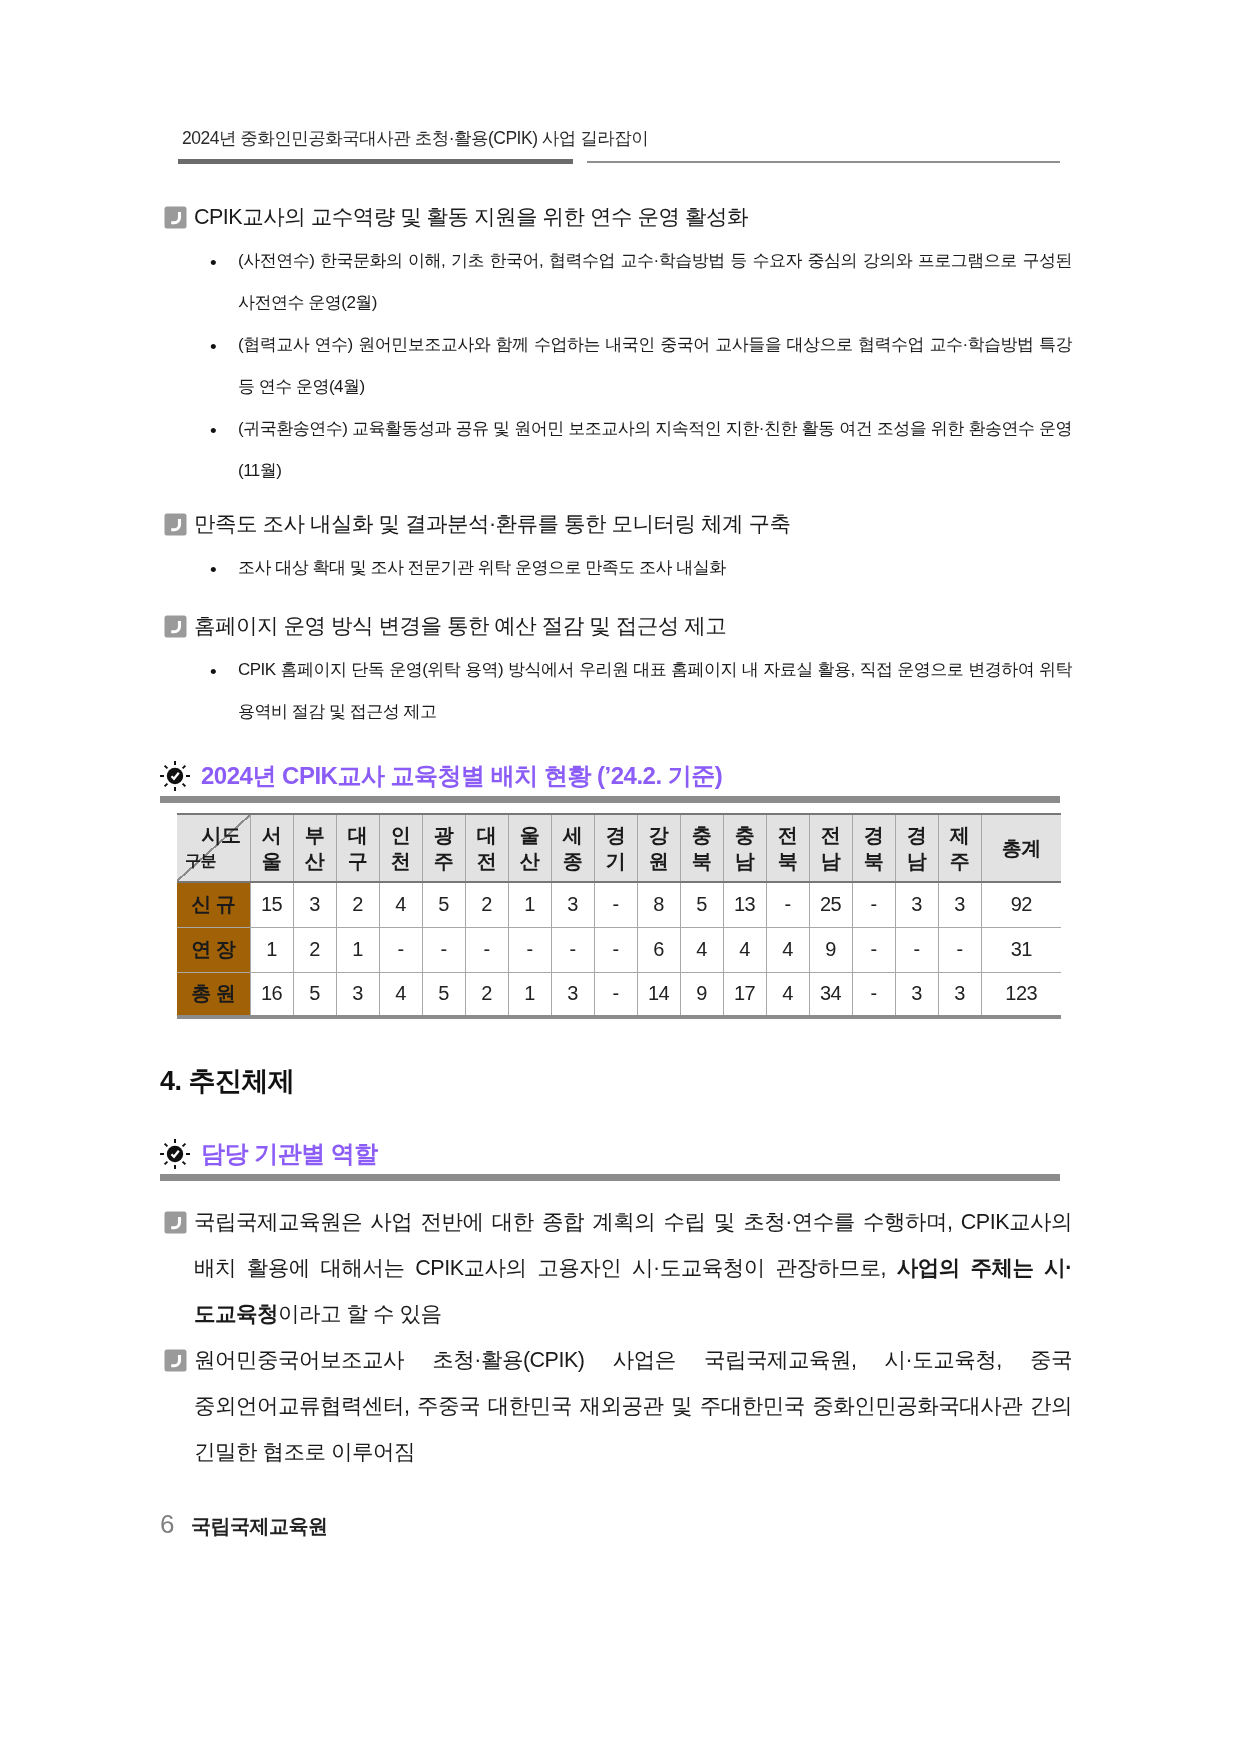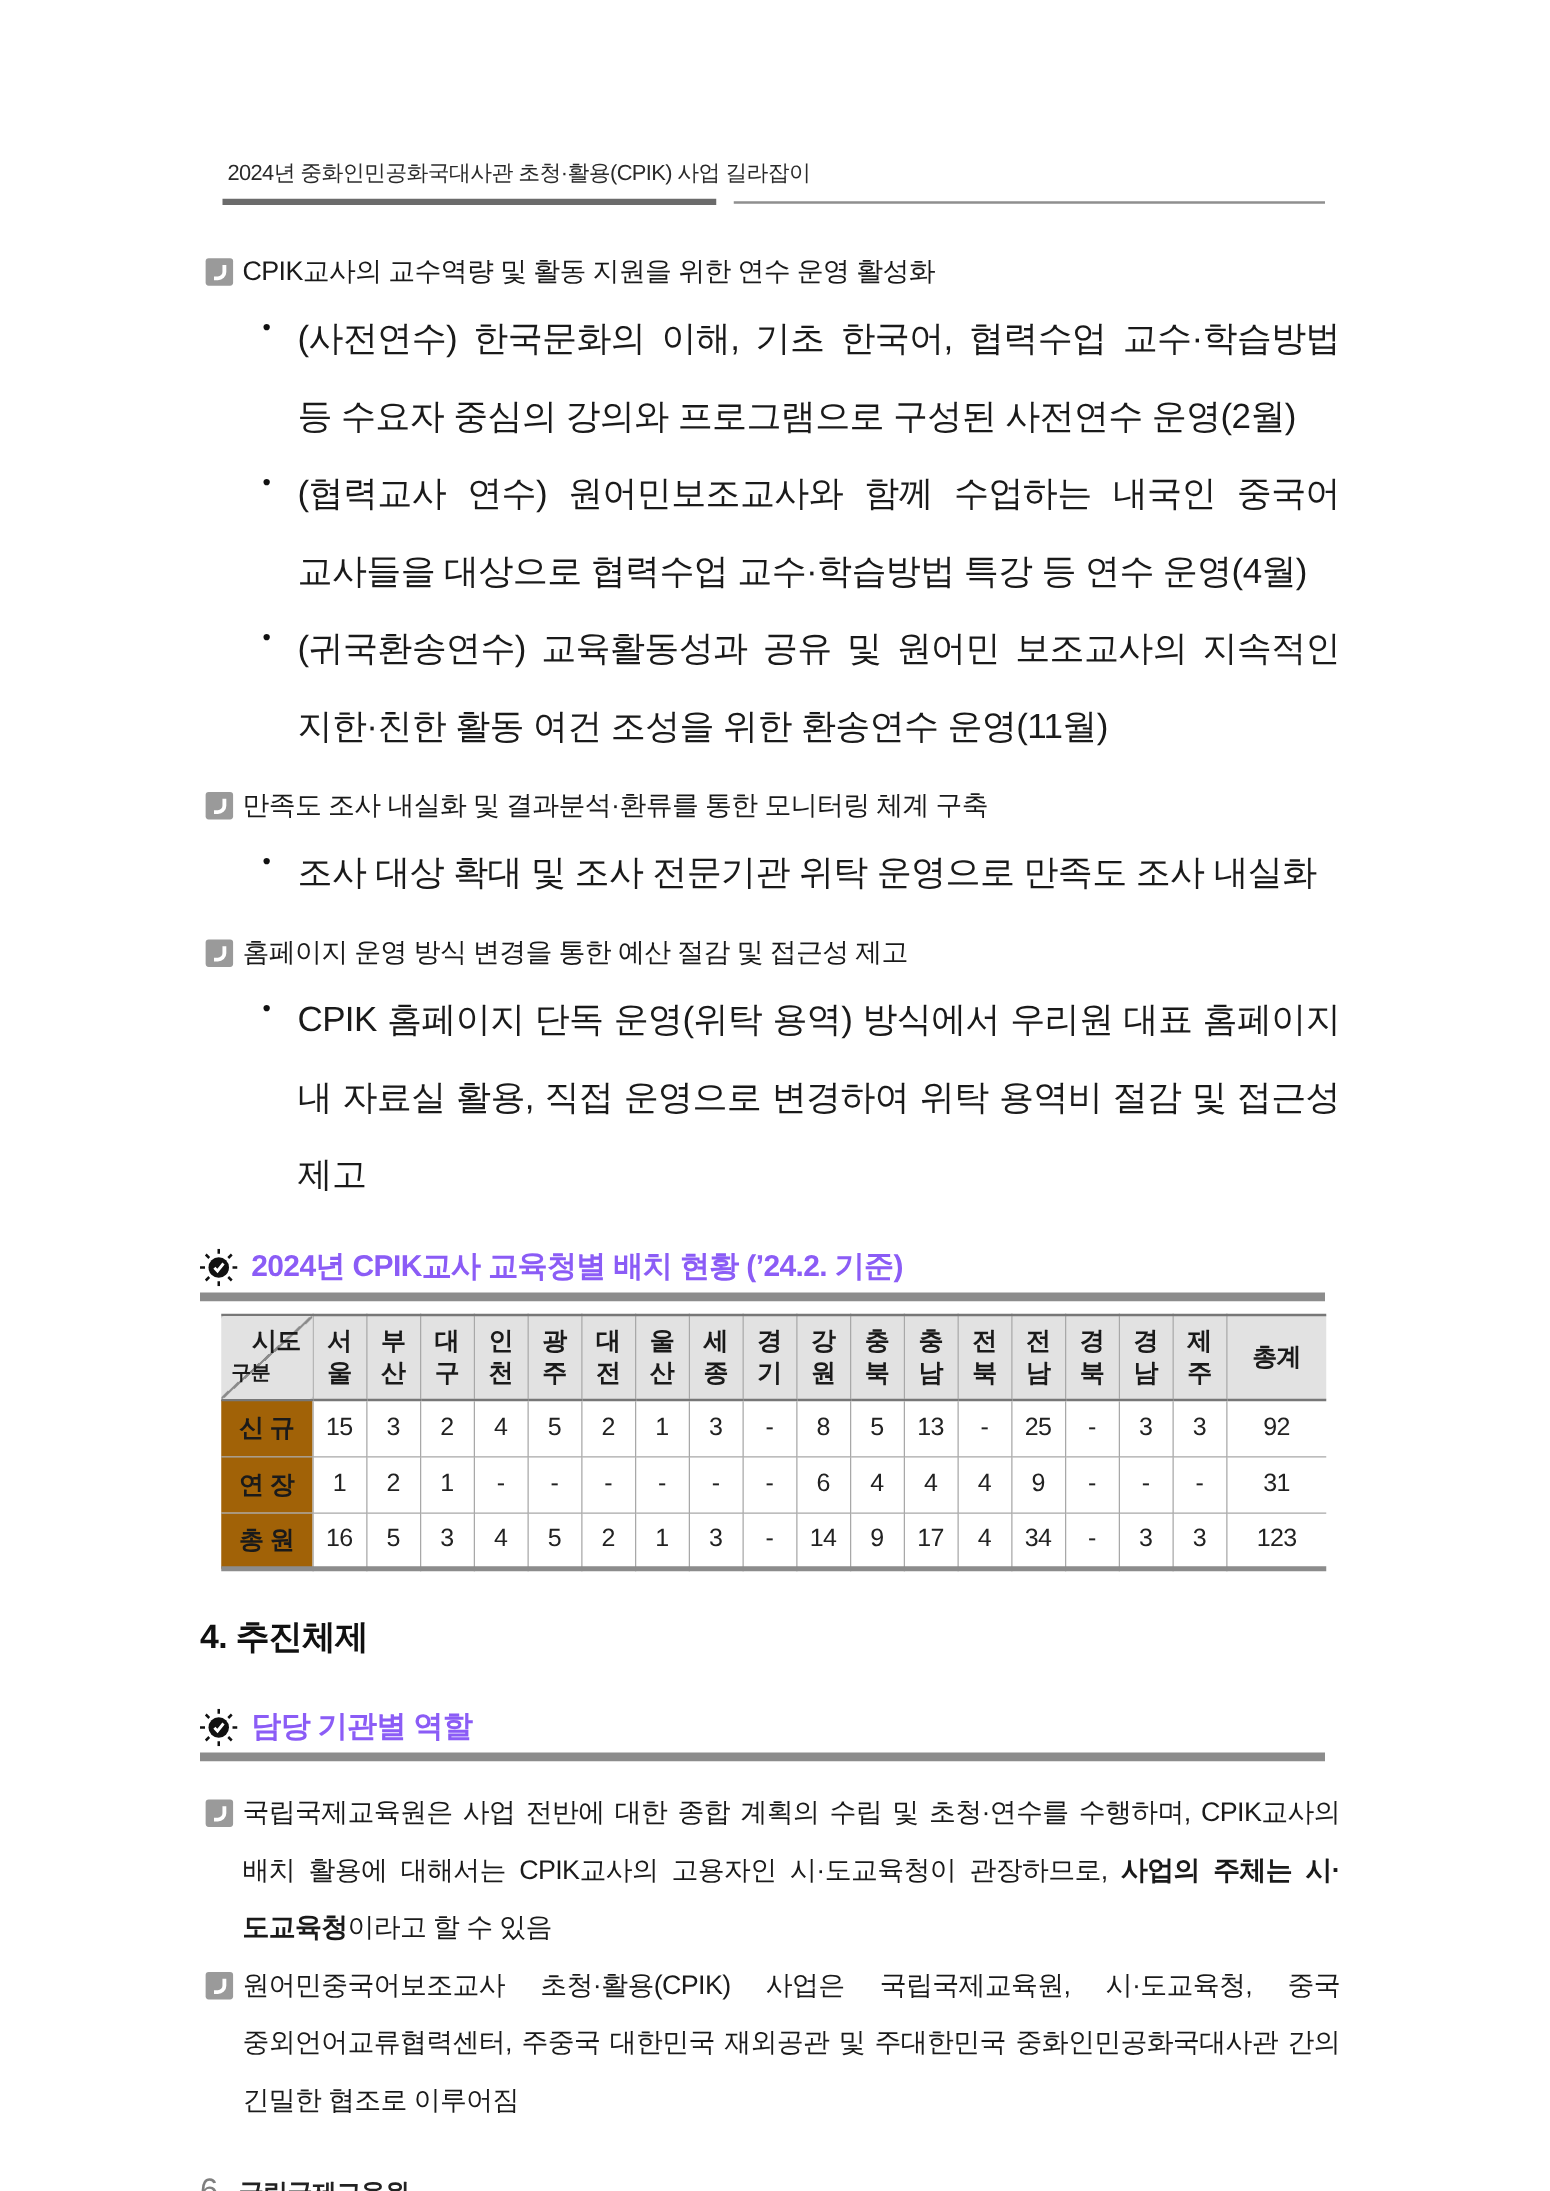--- a/index.html
+++ b/index.html
@@ -21,21 +21,21 @@
 
   
   .sections { margin-top:30px; }
   .b-item { display:flex; margin-top:0; }
   .b-item.gap9  { margin-top:9px; }
   .b-item.gap10 { margin-top:10px; }
   .b-icon { width:34px; flex:0 0 34px; padding-top:12px; padding-left:4px; }
   .b-text { flex:1; font-size:21.5px; line-height:46px; text-align:justify; word-break:keep-all; }
   .sub-item { display:flex; padding-left:50px; }
   .sub-dot { width:28px; flex:0 0 28px; font-size:19px; line-height:46px; color:#111; }
-  .sub-text { flex:1; font-size:28px; line-height:62px; text-align:justify; word-break:keep-all; }
+  .sub-text { flex:1; font-size:17px; line-height:42px; text-align:justify; word-break:keep-all; }
 
   
   .star-heading { display:flex; align-items:center; gap:11px; font-size:24px; font-weight:600;
                   line-height:26px; color:#8b5cf6; }
   .mt-table-heading { margin-top:28px; }
   .heading-bar { width:900px; height:7px; background:#8c8c8c; margin-top:5px; }
 
   
   table.deploy { border-collapse:collapse; table-layout:fixed; width:884px;
                  margin-left:17px; margin-top:10px;
@@ -58,21 +58,21 @@
       transparent calc(50% - 1px), #8a8a8a calc(50% - 1px),
       #8a8a8a calc(50% + 1px), transparent calc(50% + 1px)); }
   .corner-top    { position:absolute; top:7px;  right:9px; font-size:20px; font-weight:600; }
   .corner-bottom { position:absolute; bottom:7px; left:8px; font-size:16px; font-weight:600; }
   table.deploy tbody td, table.deploy tbody th { height:45px; border-bottom:1px solid #a8a8a8; }
   table.deploy tbody tr:last-child td, table.deploy tbody tr:last-child th { border-bottom:none; }
   table.deploy tbody th.rowlabel { font-weight:700; background:#a16207; }
   table.deploy tbody td { font-weight:400; color:#222; }
 
   
-  .section-title { margin-top:34px; font-size:27px; font-weight:700; color:#111; }
+  .section-title { margin-top:44px; font-size:27px; font-weight:700; color:#111; }
   .mt-role-heading { margin-top:40px; }
   .paragraphs { margin-top:18px; }
   .para2 { margin-top:5px; }
   .bold-inline { font-weight:700; }
 
   
   .page-footer { margin-top:34px; display:flex; align-items:baseline; gap:17px; }
   .footer-num { font-size:26px; color:#7f7f7f; }
   .footer-pub { font-size:20px; font-weight:700; color:#222; }
 

